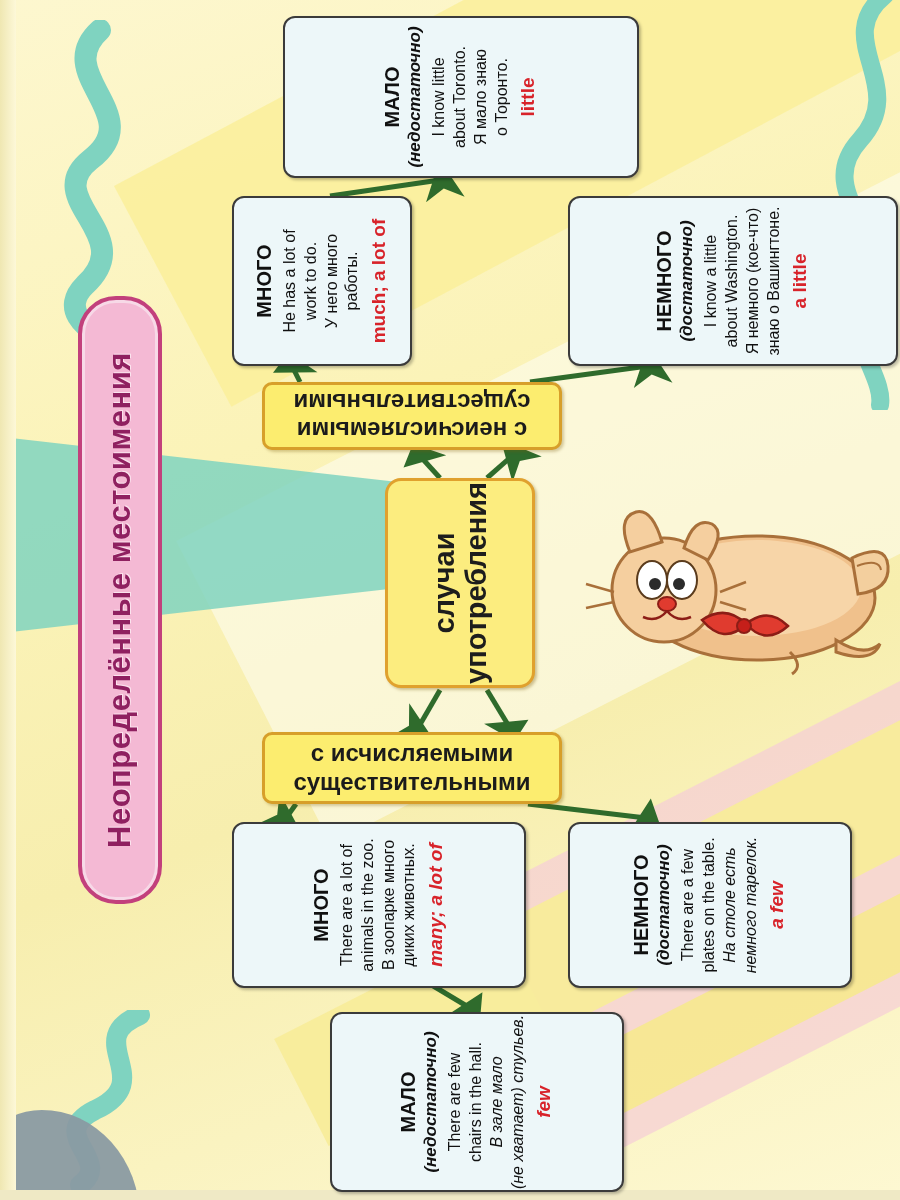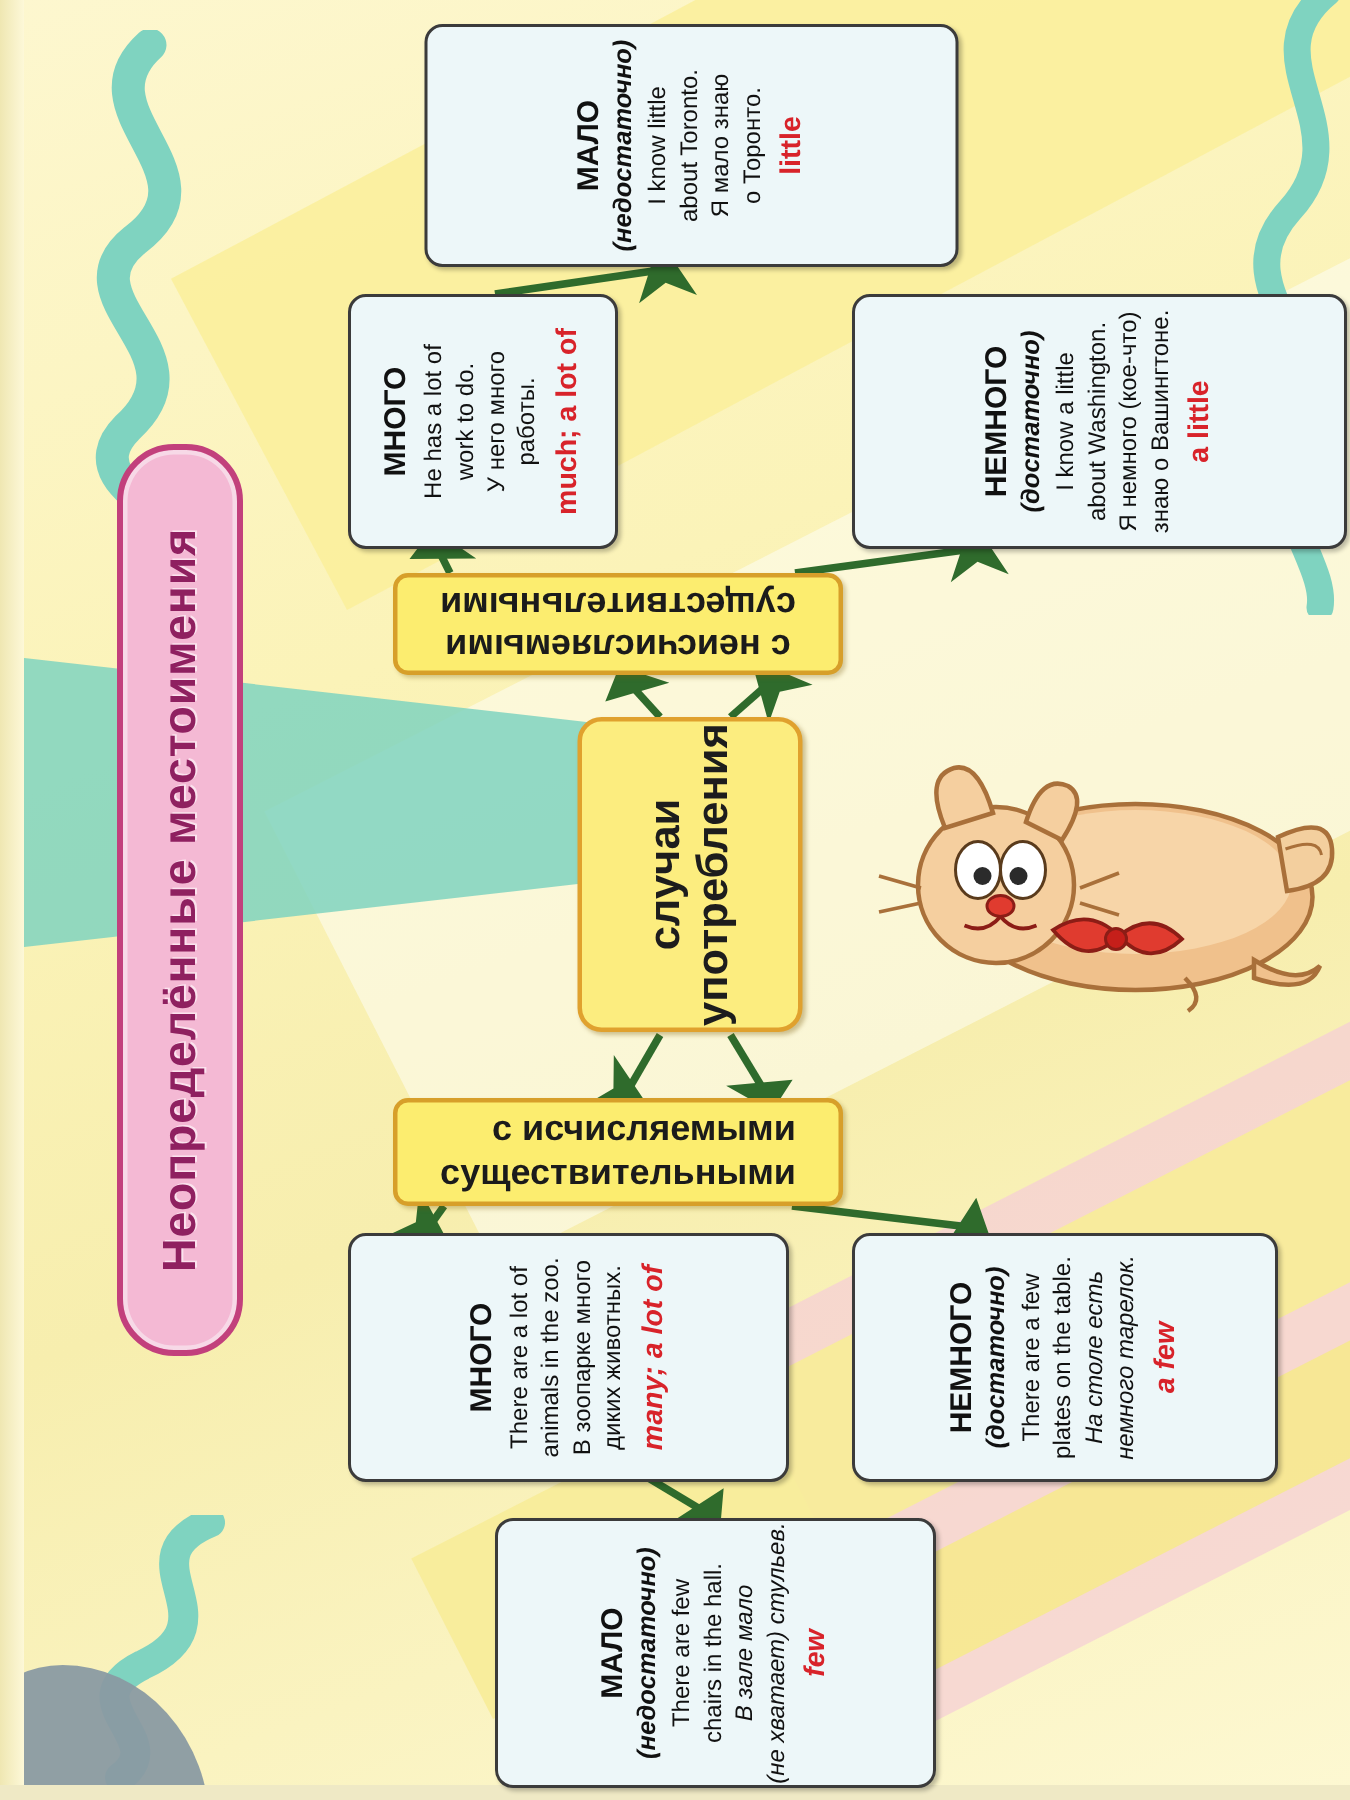--- a/index.html
+++ b/index.html
@@ -178,21 +178,21 @@
   }
   .sec-count {
     left: 262px; top: 732px;
     width: 300px; height: 72px;
   }
   .sec-count .plain {
     position: absolute;
     left: 50%; top: 50%;
     transform: translate(-50%, -50%);
     white-space: nowrap;
-    text-align: right;
+    text-align: center;
     font-size: 24px;
     font-weight: bold;
     color: #1b1b1b;
     line-height: 1.2;
   }
 
   
   .card {
     position: absolute;
     background: #edf7f9;

